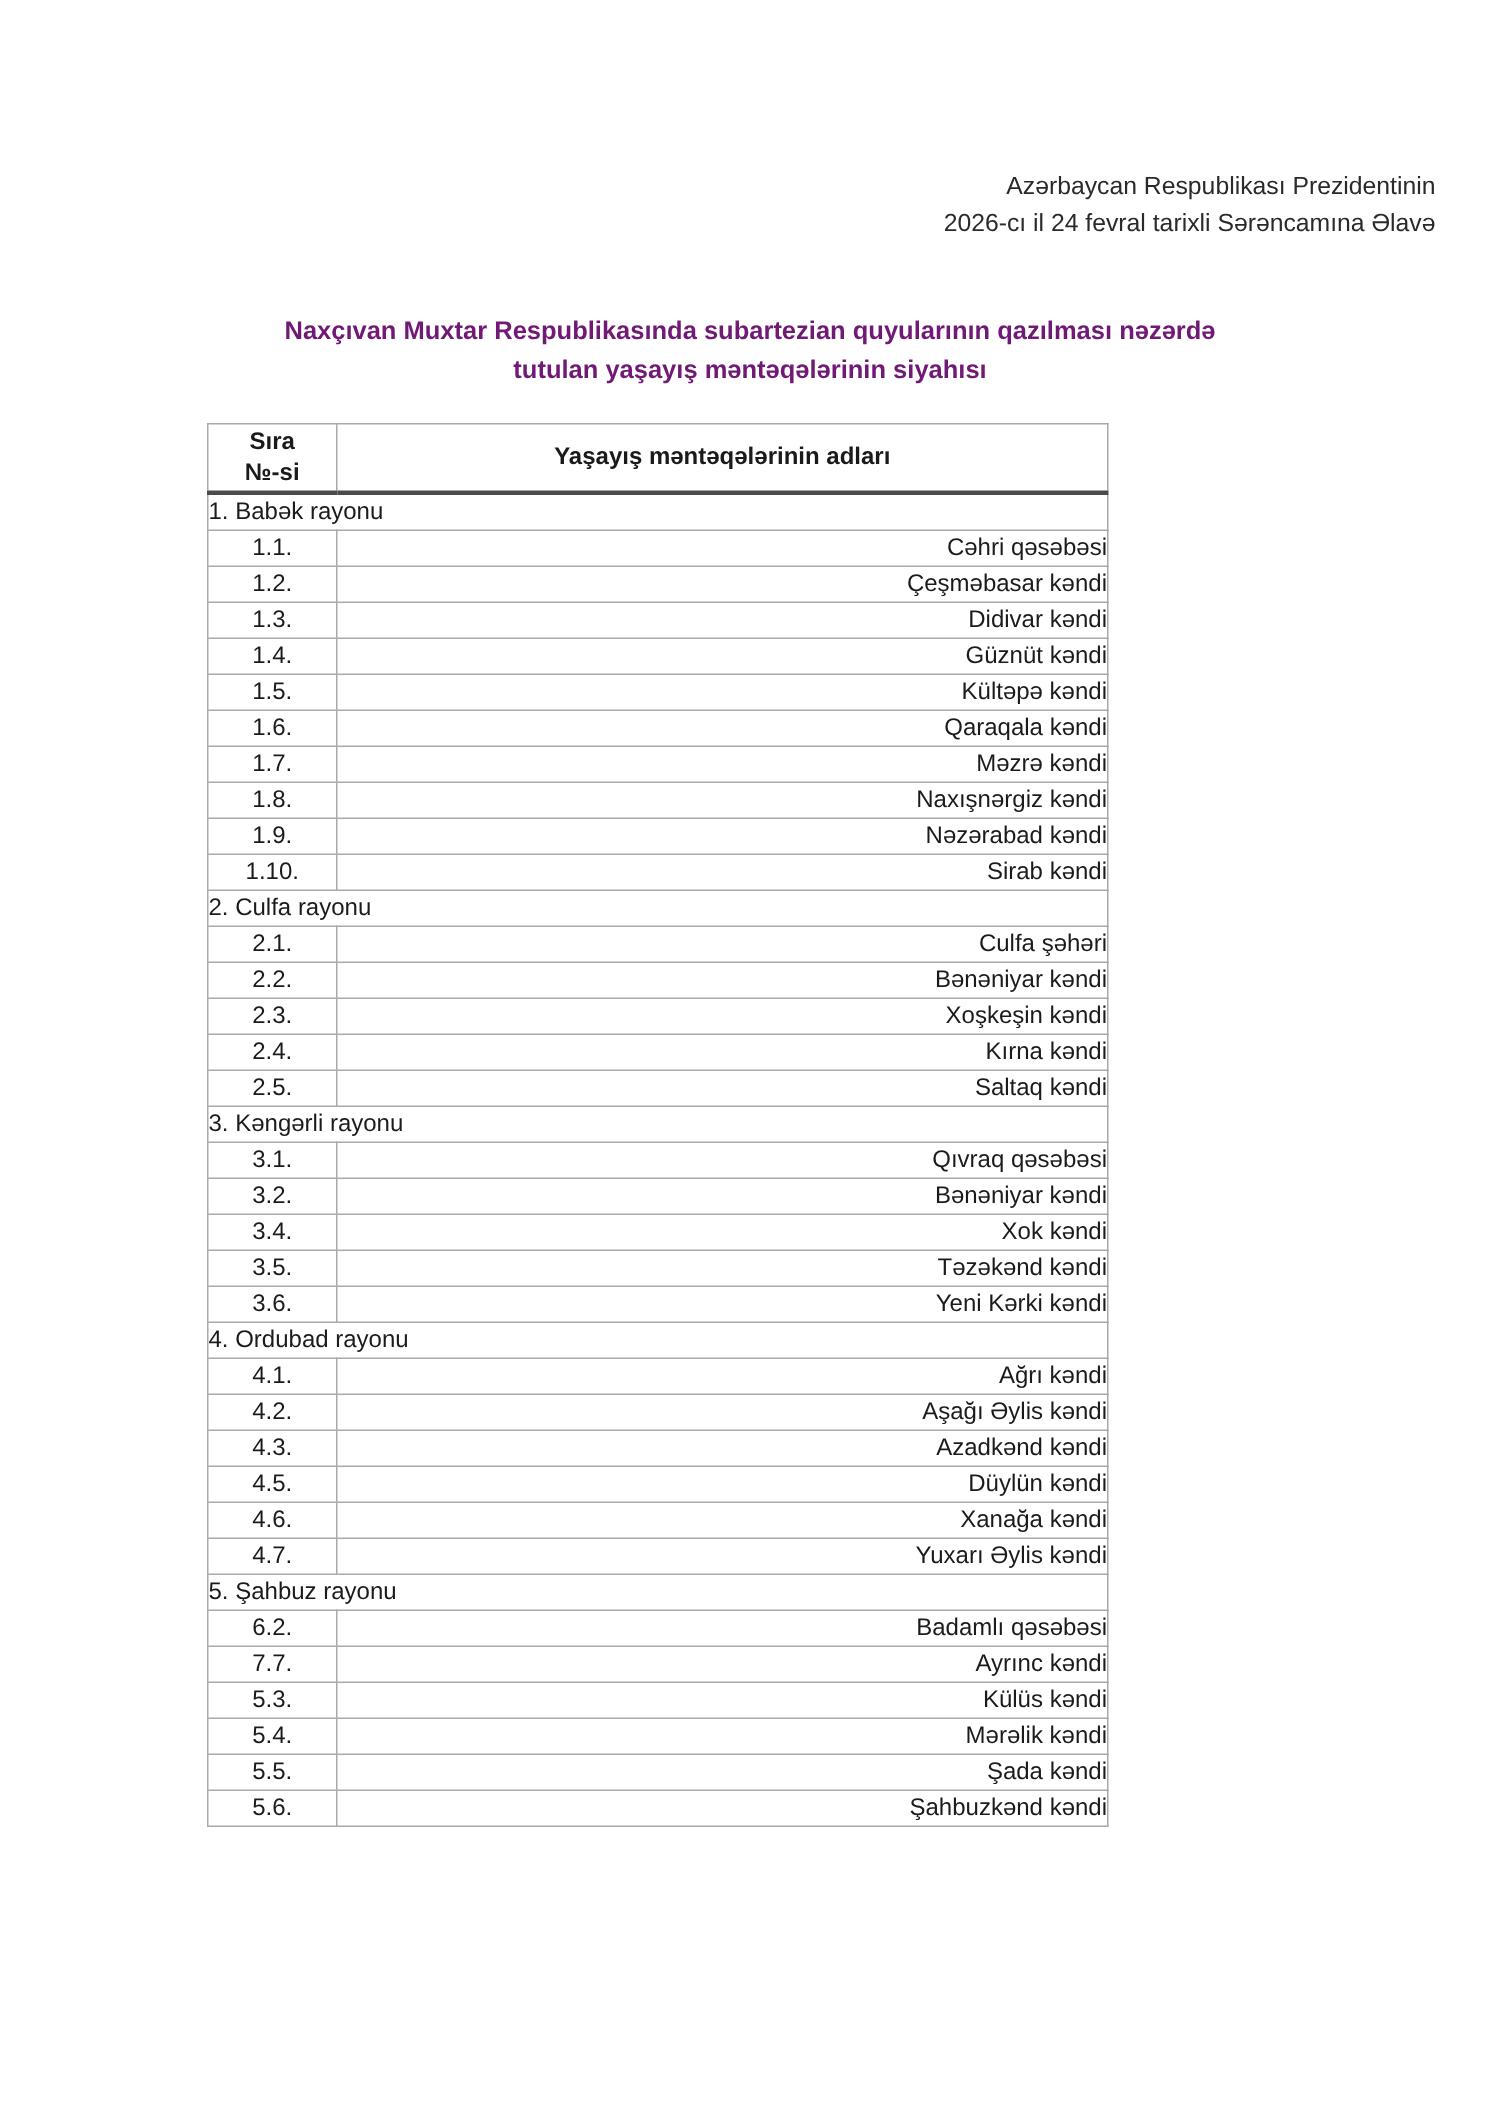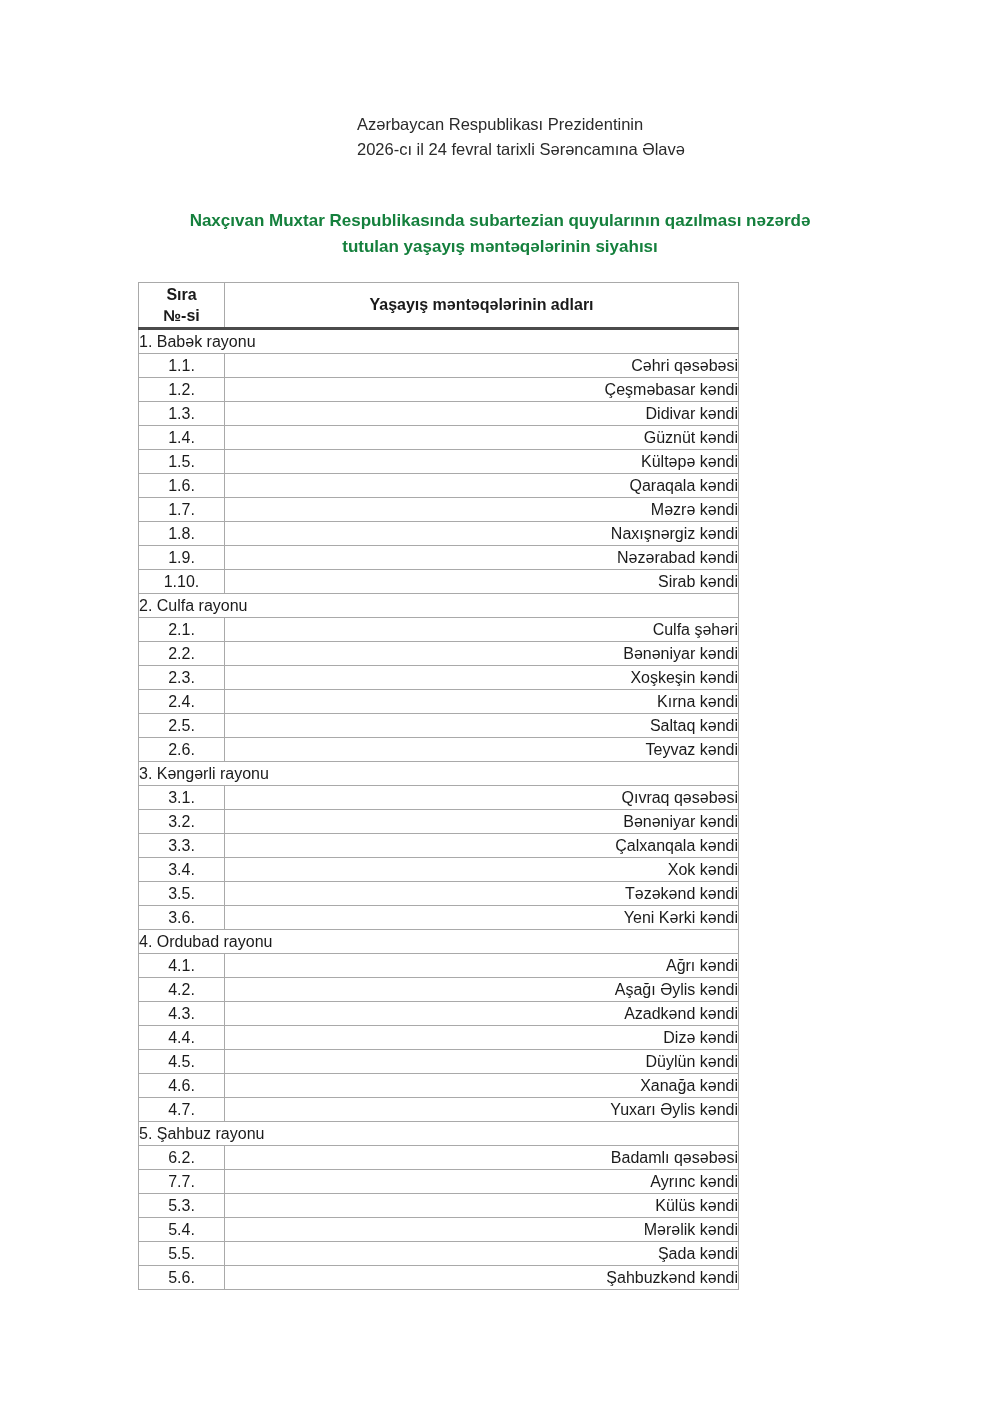--- a/index.html
+++ b/index.html
@@ -12,33 +12,33 @@
     width: 1000px;
     height: 1414px;
     background: #ffffff;
     font-family: "Liberation Sans", sans-serif;
     color: #1b1b1b;
     overflow: hidden;
   }
   .annex-note {
     margin: 112px 0 0 357px;
     width: 600px;
-    text-align: left;
+    text-align: right;
     font-size: 16.5px;
     line-height: 25px;
     color: #2a2a2a;
   }
   .doc-title {
     margin: 46px auto 0;
     width: 790px;
     text-align: center;
     font-weight: bold;
     font-size: 17px;
     line-height: 26px;
-    color: #15803d;
+    color: #701a75;
   }
   .table-wrap {
     margin: 22px 0 0 138px;
   }
   table.settlements {
     border-collapse: collapse;
     width: 601px;
     table-layout: fixed;
     font-size: 16px;
     color: #1b1b1b;
@@ -165,39 +165,31 @@
           </tr>
           <tr>
             <td class="num-cell">2.4.</td>
             <td class="name-cell">Kırna kəndi</td>
           </tr>
           <tr>
             <td class="num-cell">2.5.</td>
             <td class="name-cell">Saltaq kəndi</td>
           </tr>
           <tr>
-            <td class="num-cell">2.6.</td>
-            <td class="name-cell">Teyvaz kəndi</td>
-          </tr>
-          <tr>
             <td colspan="2" class="section-cell">3. Kəngərli rayonu</td>
           </tr>
           <tr>
             <td class="num-cell">3.1.</td>
             <td class="name-cell">Qıvraq qəsəbəsi</td>
           </tr>
           <tr>
             <td class="num-cell">3.2.</td>
             <td class="name-cell">Bənəniyar kəndi</td>
           </tr>
           <tr>
-            <td class="num-cell">3.3.</td>
-            <td class="name-cell">Çalxanqala kəndi</td>
-          </tr>
-          <tr>
             <td class="num-cell">3.4.</td>
             <td class="name-cell">Xok kəndi</td>
           </tr>
           <tr>
             <td class="num-cell">3.5.</td>
             <td class="name-cell">Təzəkənd kəndi</td>
           </tr>
           <tr>
             <td class="num-cell">3.6.</td>
             <td class="name-cell">Yeni Kərki kəndi</td>
@@ -209,24 +201,20 @@
             <td class="num-cell">4.1.</td>
             <td class="name-cell">Ağrı kəndi</td>
           </tr>
           <tr>
             <td class="num-cell">4.2.</td>
             <td class="name-cell">Aşağı Əylis kəndi</td>
           </tr>
           <tr>
             <td class="num-cell">4.3.</td>
             <td class="name-cell">Azadkənd kəndi</td>
-          </tr>
-          <tr>
-            <td class="num-cell">4.4.</td>
-            <td class="name-cell">Dizə kəndi</td>
           </tr>
           <tr>
             <td class="num-cell">4.5.</td>
             <td class="name-cell">Düylün kəndi</td>
           </tr>
           <tr>
             <td class="num-cell">4.6.</td>
             <td class="name-cell">Xanağa kəndi</td>
           </tr>
           <tr>

